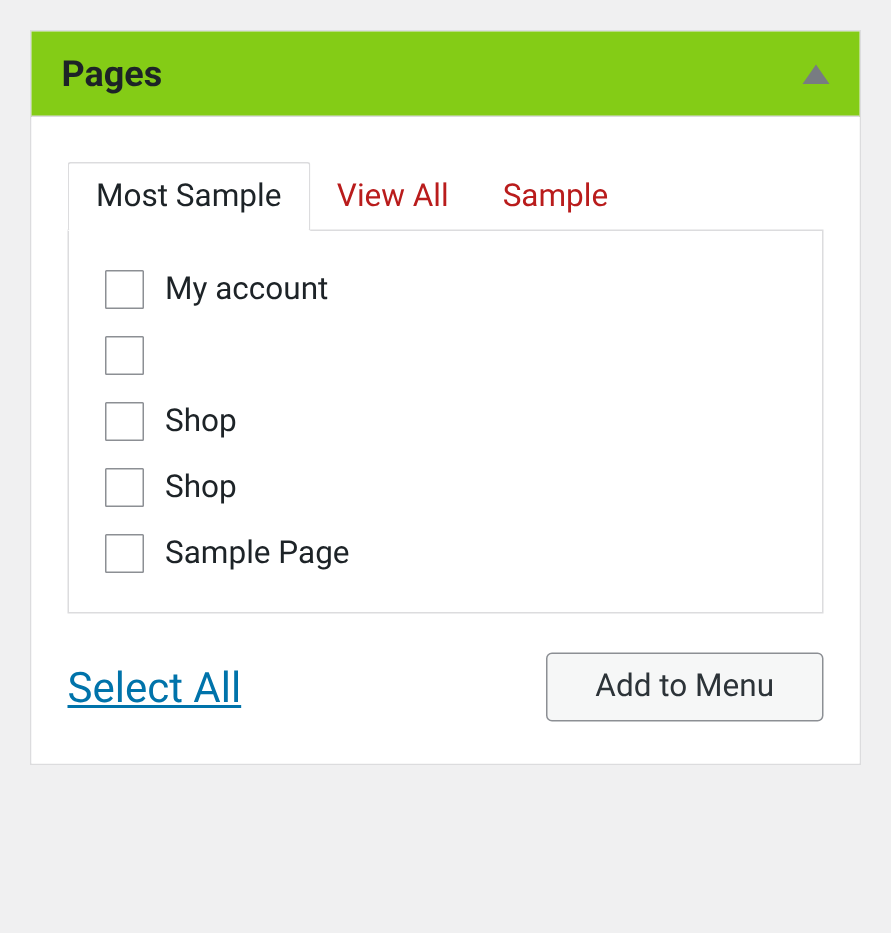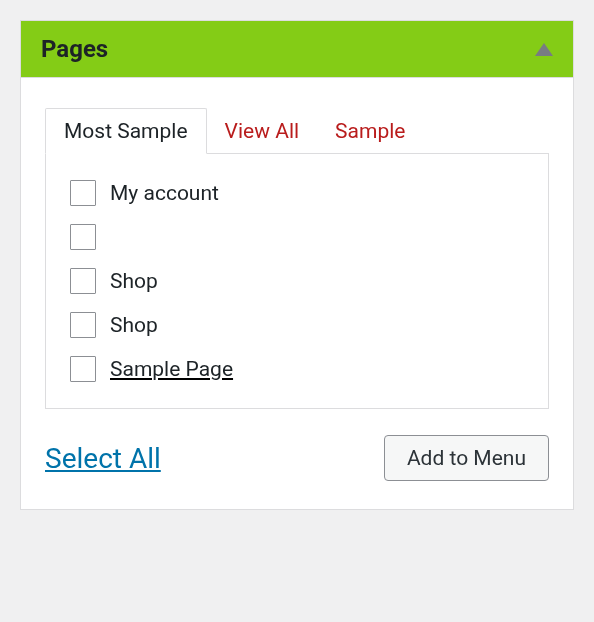--- a/index.html
+++ b/index.html
@@ -77,21 +77,20 @@
     .page-list {
       list-style: none;
     }
     .page-list li {
       display: flex;
       align-items: center;
       margin-bottom: 18px;
     }
     .page-list li:last-child {
       margin-bottom: 0;
-      text-decoration: underline;
     }
     .checkbox {
       width: 26px;
       height: 26px;
       border: 1px solid #8c8f94;
       background: #fff;
       margin-right: 14px;
       cursor: pointer;
       border-radius: 1px;
     }
@@ -110,21 +109,21 @@
       color: #0073aa;
       text-decoration: underline;
       cursor: pointer;
     }
     .add-button {
       font-size: 21px;
       color: #2c3338;
       background: #f6f7f7;
       border: 1px solid #8c8f94;
       border-radius: 4px;
-      padding: 10px 22px;
+      padding: 10px 32px;
       cursor: pointer;
       font-family: inherit;
       text-align: center;
     }
   </style>
 </head>
 <body>
 
 <div class="metabox">
   <div class="metabox-header">

